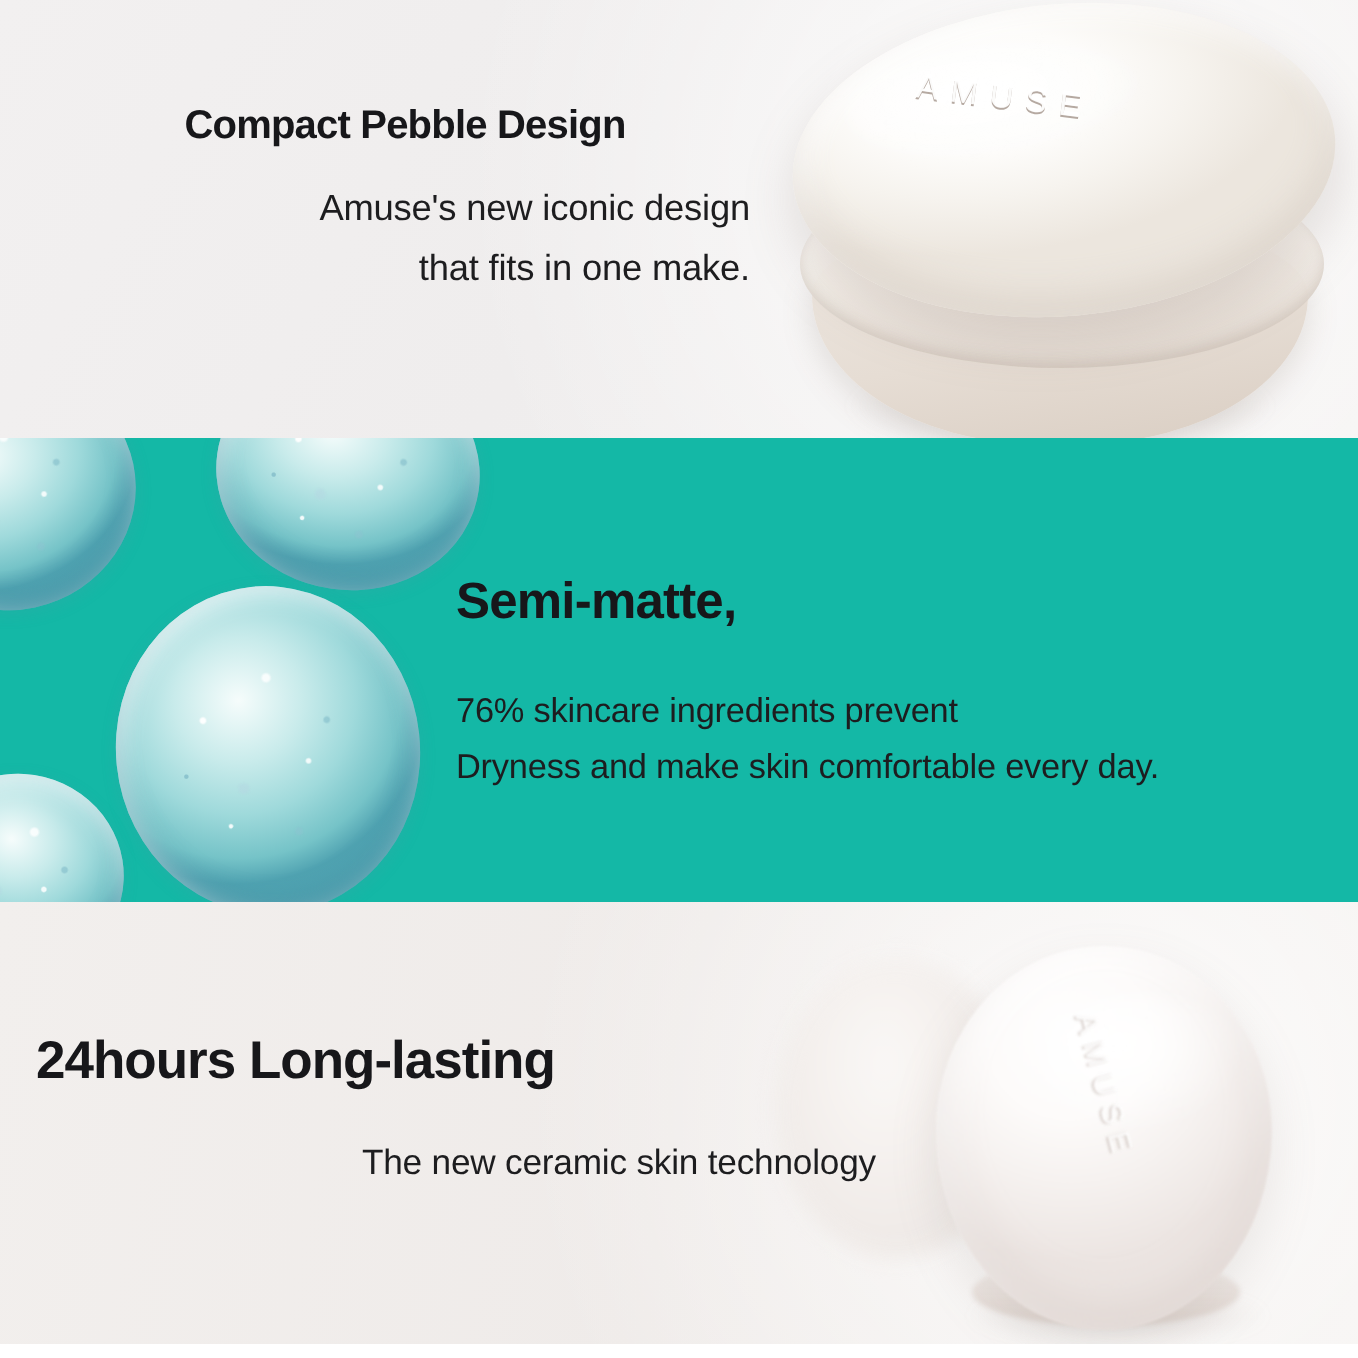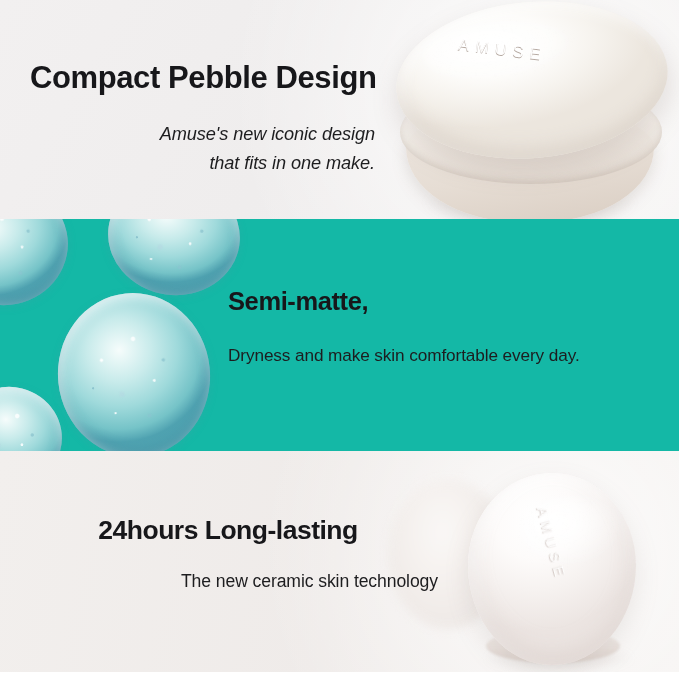--- a/index.html
+++ b/index.html
@@ -40,37 +40,36 @@
       linear-gradient(120deg, #f2f0f0 0%, #efeded 45%, #f4f2f1 100%);
   }
   .p1-text {
     position: absolute;
     left: 30px;
     top: 36px;
     width: 345px;
     z-index: 4;
   }
   .p1-head {
-    font-size: 31px;
+    font-size: 20px;
     font-weight: 700;
     letter-spacing: -0.4px;
     color: #17171a;
     line-height: 1.05;
-    text-align: right;
+    text-align: center;
     white-space: nowrap;
   }
   .p1-body {
     margin-top: 16px;
     font-size: 18.2px;
     font-weight: 400;
     color: #1d1d1f;
     line-height: 1.62;
     text-align: right;
     letter-spacing: -0.1px;
-    font-style: italic;
   }
   .p1-body span { display: block; white-space: nowrap; }
 
   
   .compact1 {
     position: absolute;
     left: 396px;
     top: -6px;
     width: 300px;
     height: 236px;
@@ -226,21 +225,20 @@
     top: 44px;
     width: 420px;
     z-index: 5;
   }
   .p3-head {
     font-size: 26.5px;
     font-weight: 700;
     color: #17171a;
     letter-spacing: -0.5px;
     line-height: 1.05;
-    text-align: center;
     white-space: nowrap;
   }
   .p3-body {
     margin-top: 14px;
     font-size: 17.6px;
     color: #1d1d1f;
     line-height: 1.64;
     letter-spacing: -0.1px;
     text-align: right;
   }
@@ -364,20 +362,21 @@
     <div class="gel" id="gel-a"></div>
     <div class="gel" id="gel-b"></div>
     <div class="gel" id="gel-c"></div>
     <div class="gel" id="gel-d"></div>
 
     <div class="p2-text">
       <h2 class="p2-head">
         <span>Semi-matte,</span>
       </h2>
       <p class="p2-body">
+        <span>76% skincare ingredients prevent</span>
         <span>Dryness and make skin comfortable every day.</span>
       </p>
     </div>
   </section>
 
   <section class="panel" id="panel-3">
     <div class="p3-bg-wash"></div>
 
     <div class="compact3">
       <div class="blob-back"></div>

